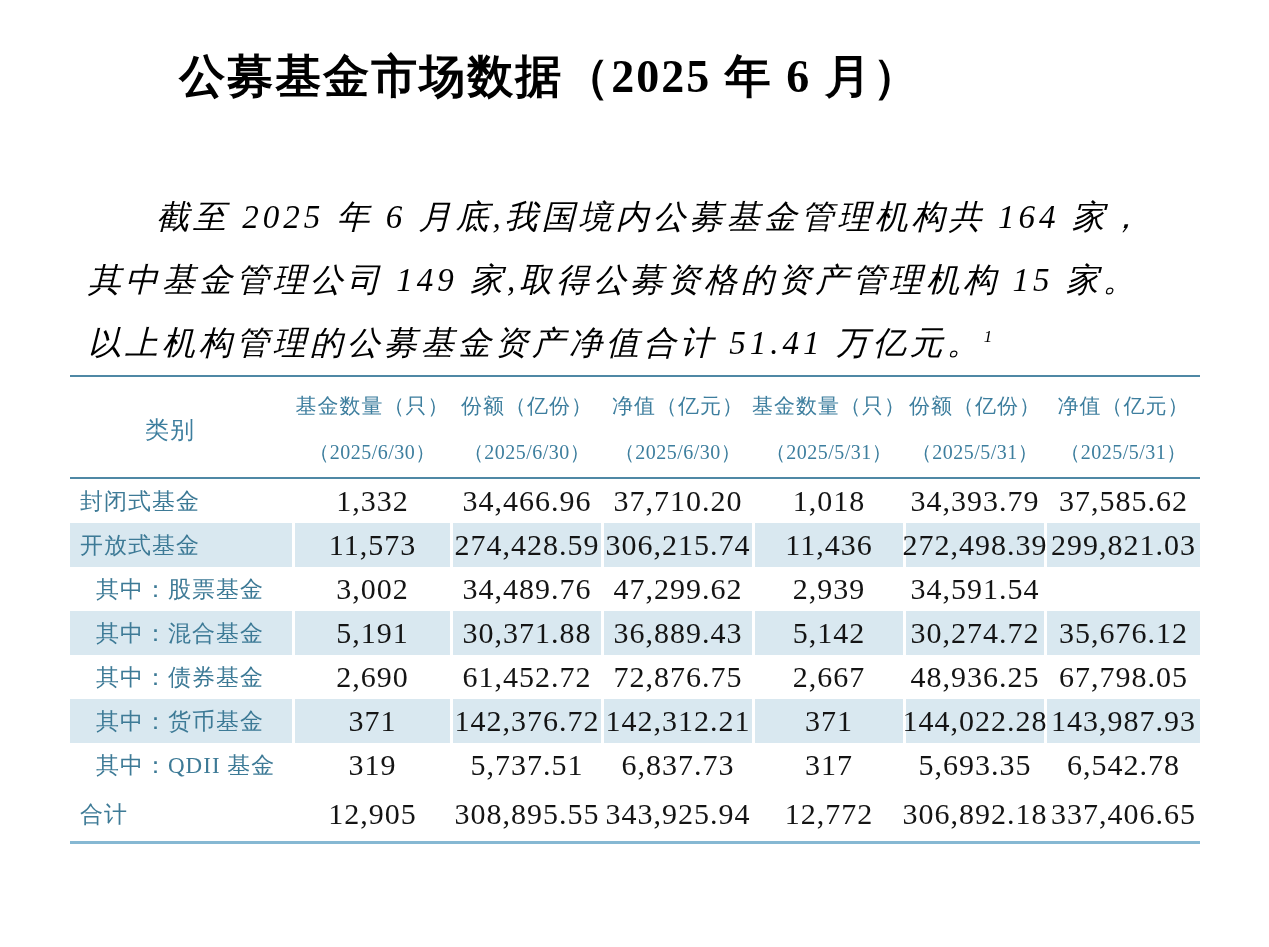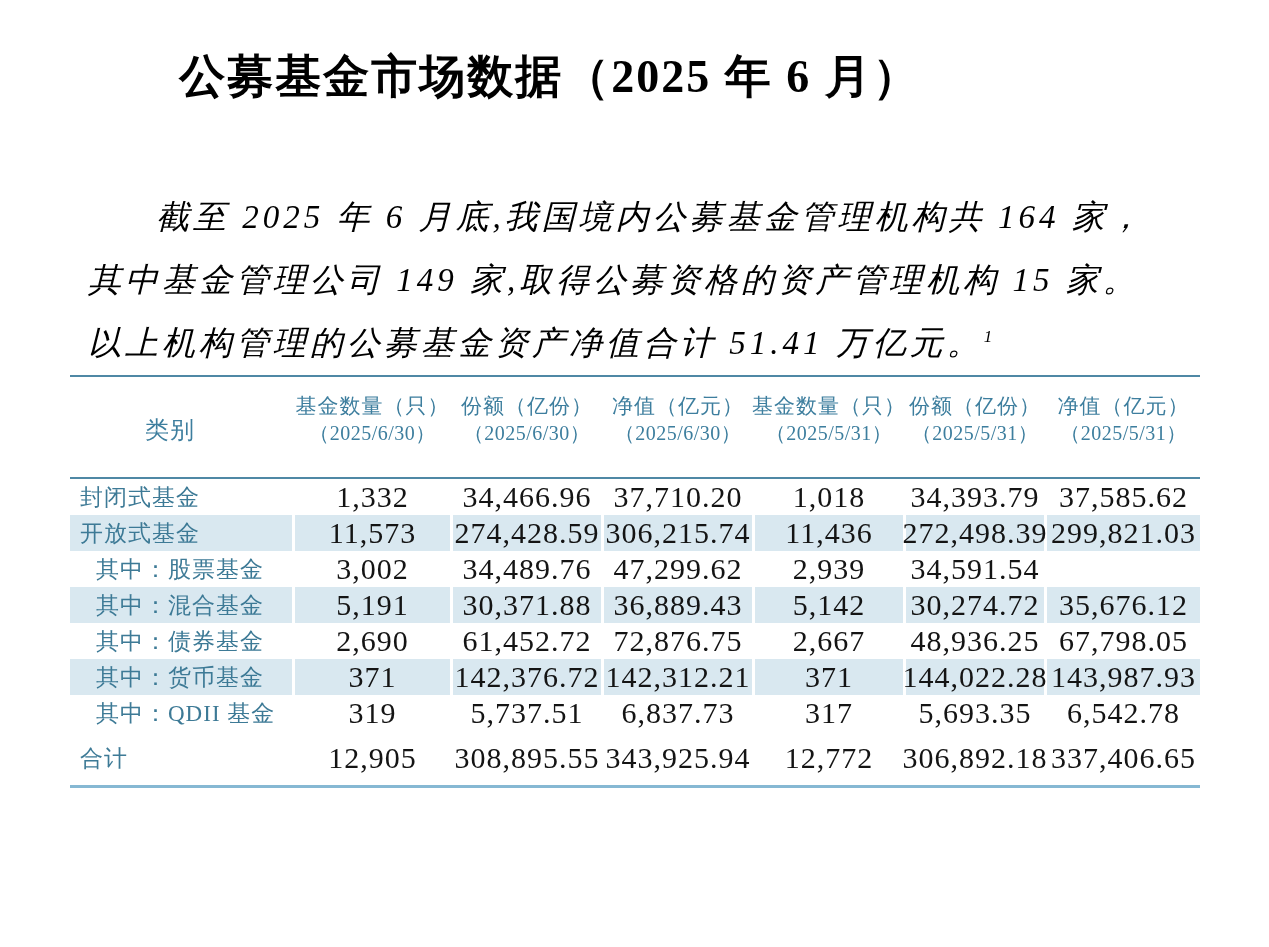--- a/index.html
+++ b/index.html
@@ -60,20 +60,21 @@
     display: grid;
     grid-template-columns: 222px 155px 148px 148px 148px 138px 153px;
     column-gap: 3px;
     align-items: center;
   }
   .thead { height: 100px; }
   .thead .col-head {
     height: 100px;
     display: flex;
     flex-direction: column;
+    justify-content: space-between;
     align-items: center;
     padding: 12px 0 14px 0;
   }
   .col-label {
     font-size: 21px;
     color: var(--header-text, #3d7e9e);
     letter-spacing: 1px;
     white-space: nowrap;
   }
   .col-date {
@@ -89,21 +90,21 @@
     padding-left: 75px;
     font-size: 24px;
     color: var(--header-text, #3d7e9e);
     letter-spacing: 1px;
   }
   .header-divider {
     height: 2px;
     background: var(--border-dark, #4f88a5);
   }
 
-  .tbody .trow { height: 36px; }
+  .tbody .trow { height: 44px; }
   .tbody .trow.total { height: 54px; }
   .tbody .trow.striped > div { background: var(--stripe, #d9e8f0); }
   .cat-cell {
     height: 100%;
     display: flex;
     align-items: center;
     padding-left: 10px;
     font-size: 23px;
     letter-spacing: 1px;
     color: var(--label-text, #3d7a96);

